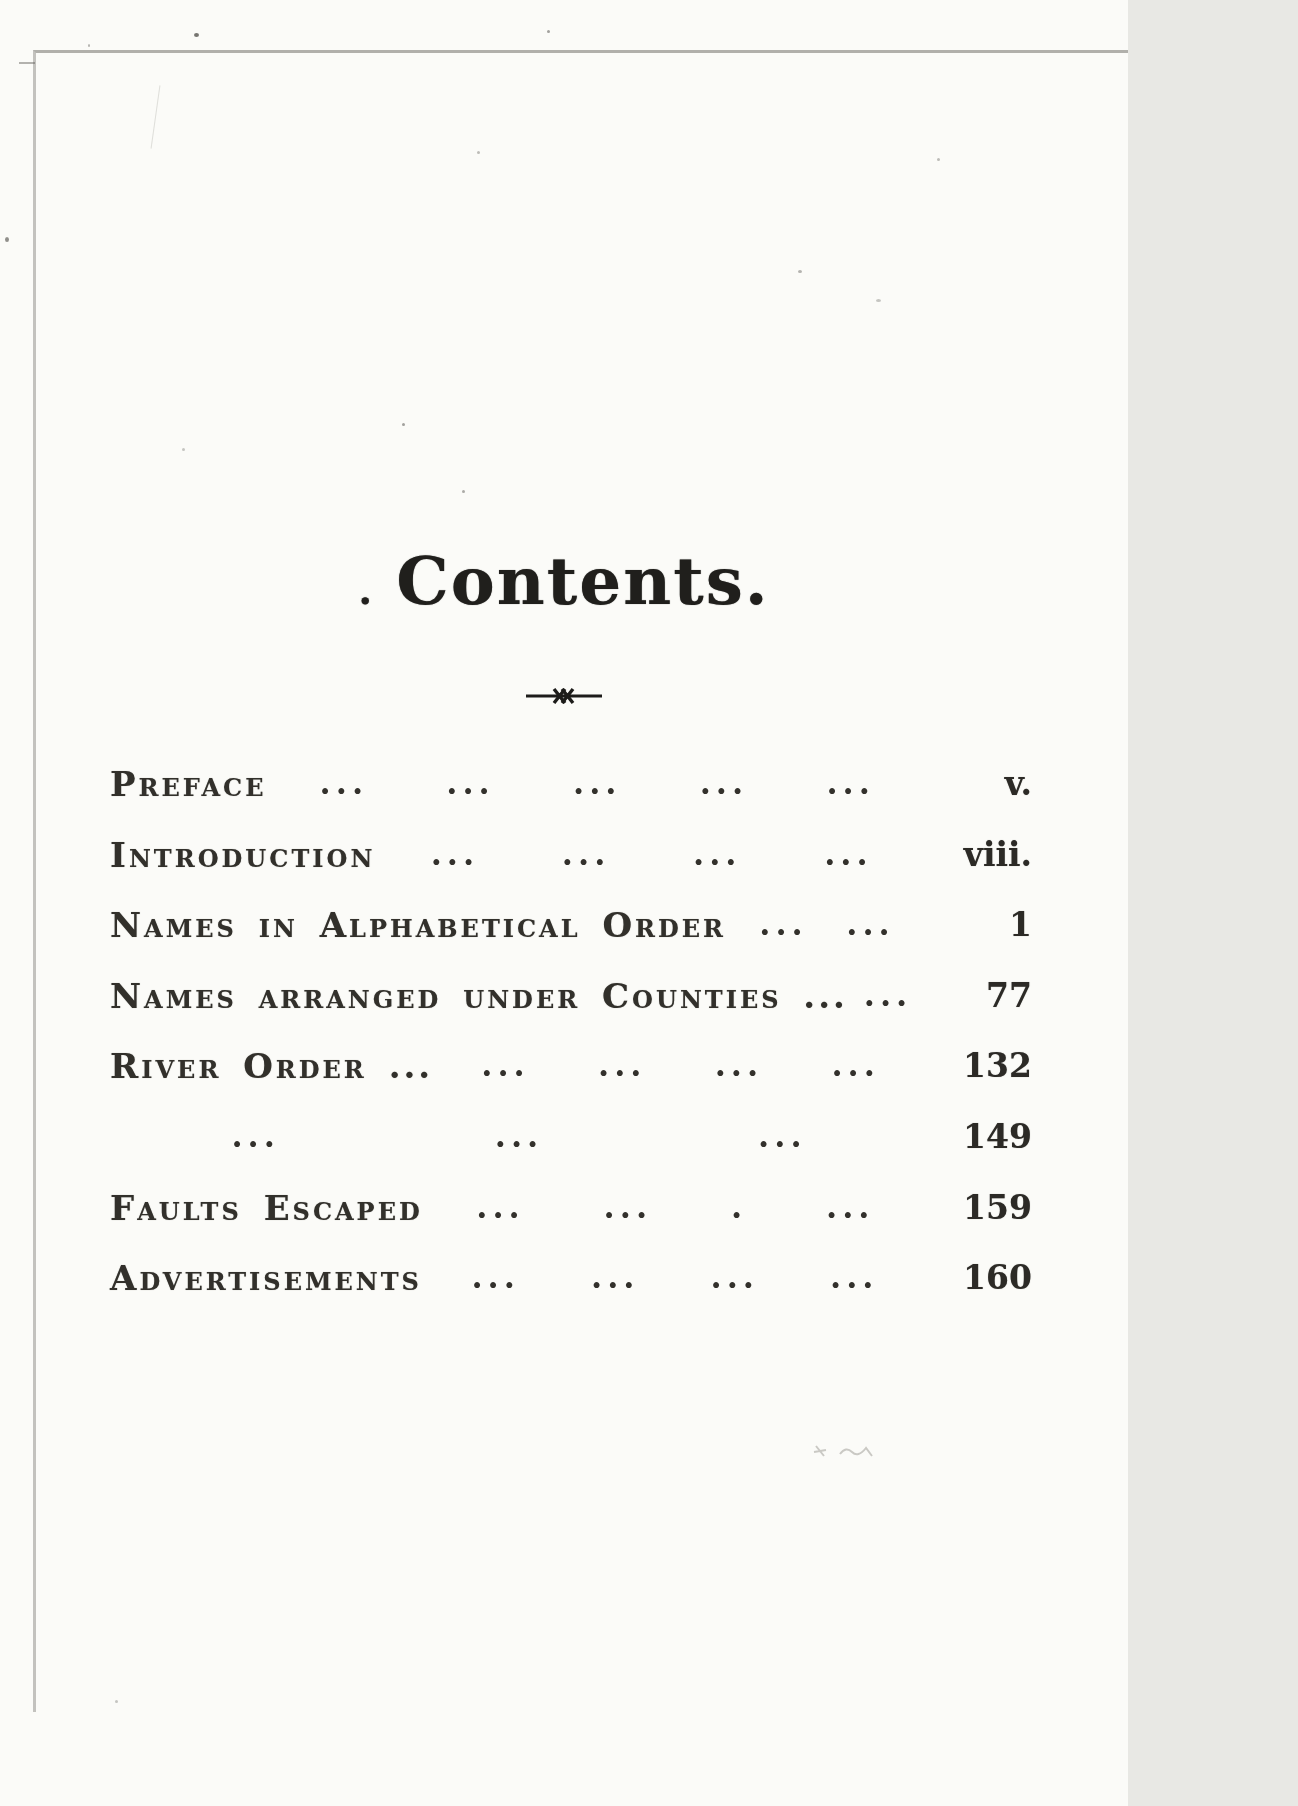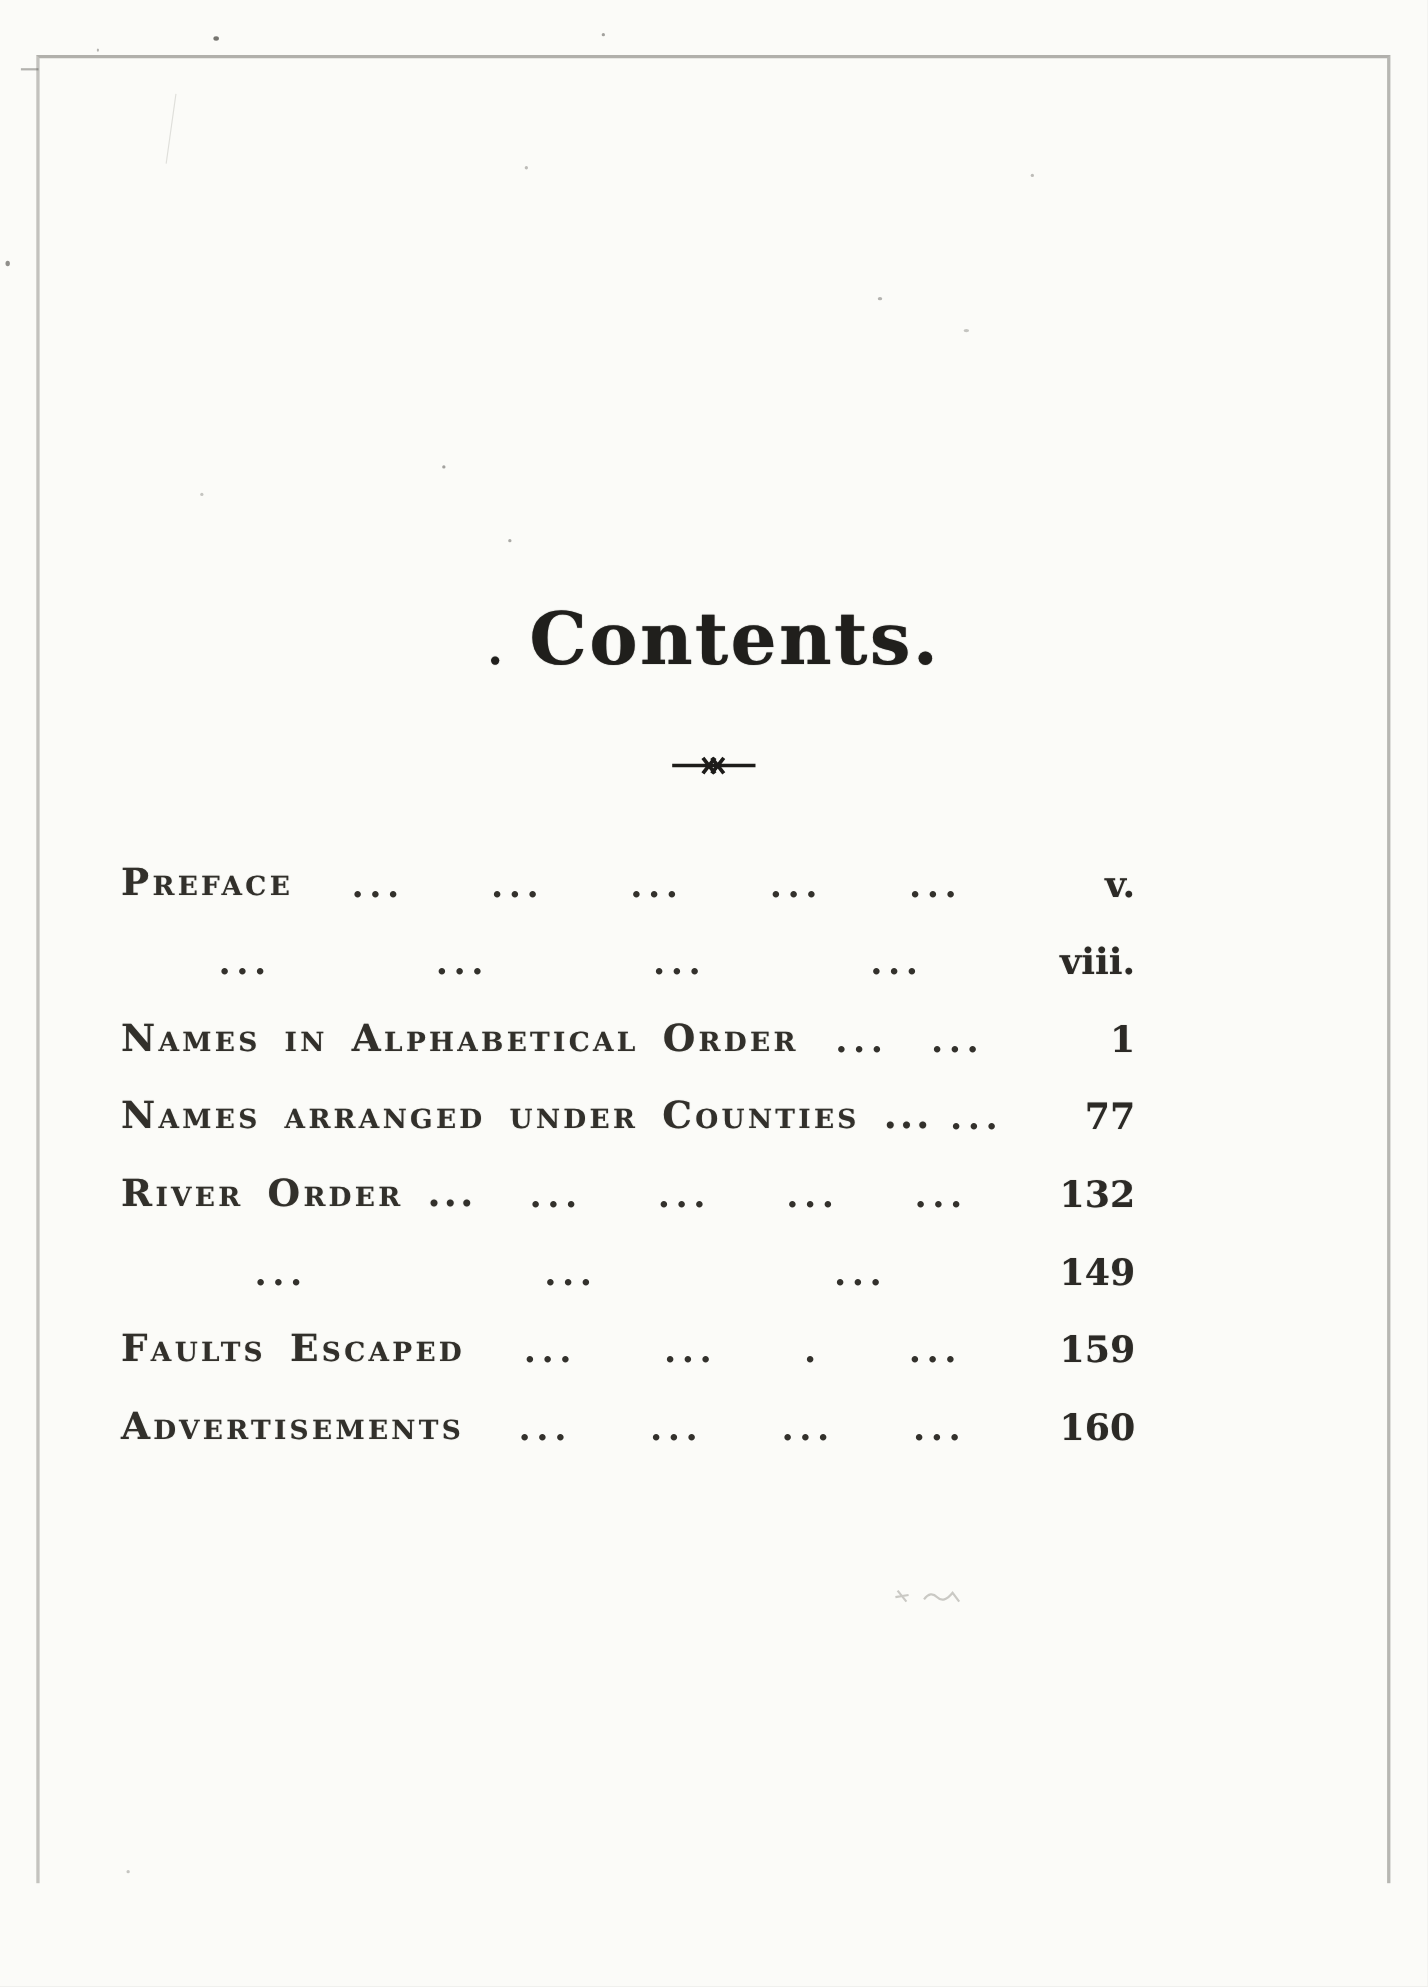--- a/index.html
+++ b/index.html
@@ -1,18 +1,18 @@
 <!DOCTYPE html>
 <html><head>
 <meta charset="utf-8">
 <style>
   html,body{margin:0;padding:0;background:#e8e8e4;}
   .scan-page{
     position:relative;
-    width:1298px;height:1806px;
+    width:1128px;height:1806px;
     background:#fbfbf8;
     font-family:"DejaVu Serif", serif;
     color:#2e2c28;
     overflow:hidden;
   }
   
   .frame{
     position:absolute;left:33px;top:50px;width:1231px;height:1662px;
     border-top:3px solid rgba(118,116,110,.55);
     border-left:3px solid rgba(118,116,110,.42);
@@ -32,21 +32,21 @@
   }
   .artifact-dot{display:inline-block;margin-right:22px;font-size:40px;vertical-align:baseline;}
   
   .divider{position:absolute;top:686px;left:0;width:100%;display:flex;justify-content:center;}
   .divider svg{display:block;}
   
   .toc{
     position:absolute;left:110px;top:752px;width:922px;
   }
   .toc-row{
-    display:flex;align-items:flex-end;
+    display:flex;align-items:flex-start;
     height:70.6px;padding-top:12px;box-sizing:border-box;
   }
   .toc-label{
     font-variant:small-caps;
     font-size:34px;font-weight:bold;
     letter-spacing:3px;word-spacing:7px;
     color:#32302b;
     white-space:nowrap;
     text-shadow:0 0 1px rgba(30,28,24,.35);
   }
@@ -96,20 +96,21 @@
         <span class="toc-leaders">
           <span>...</span>
           <span>...</span>
           <span>...</span>
           <span>...</span>
           <span>...</span>
         </span>
         <span class="toc-page">v.</span>
       </div>
       <div class="toc-row">
+        <span class="toc-label">Introduction</span>
         <span class="toc-leaders">
           <span>...</span>
           <span>...</span>
           <span>...</span>
           <span>...</span>
         </span>
         <span class="toc-page">viii.</span>
       </div>
       <div class="toc-row">
         <span class="toc-label">Names in Alphabetical Order</span>

